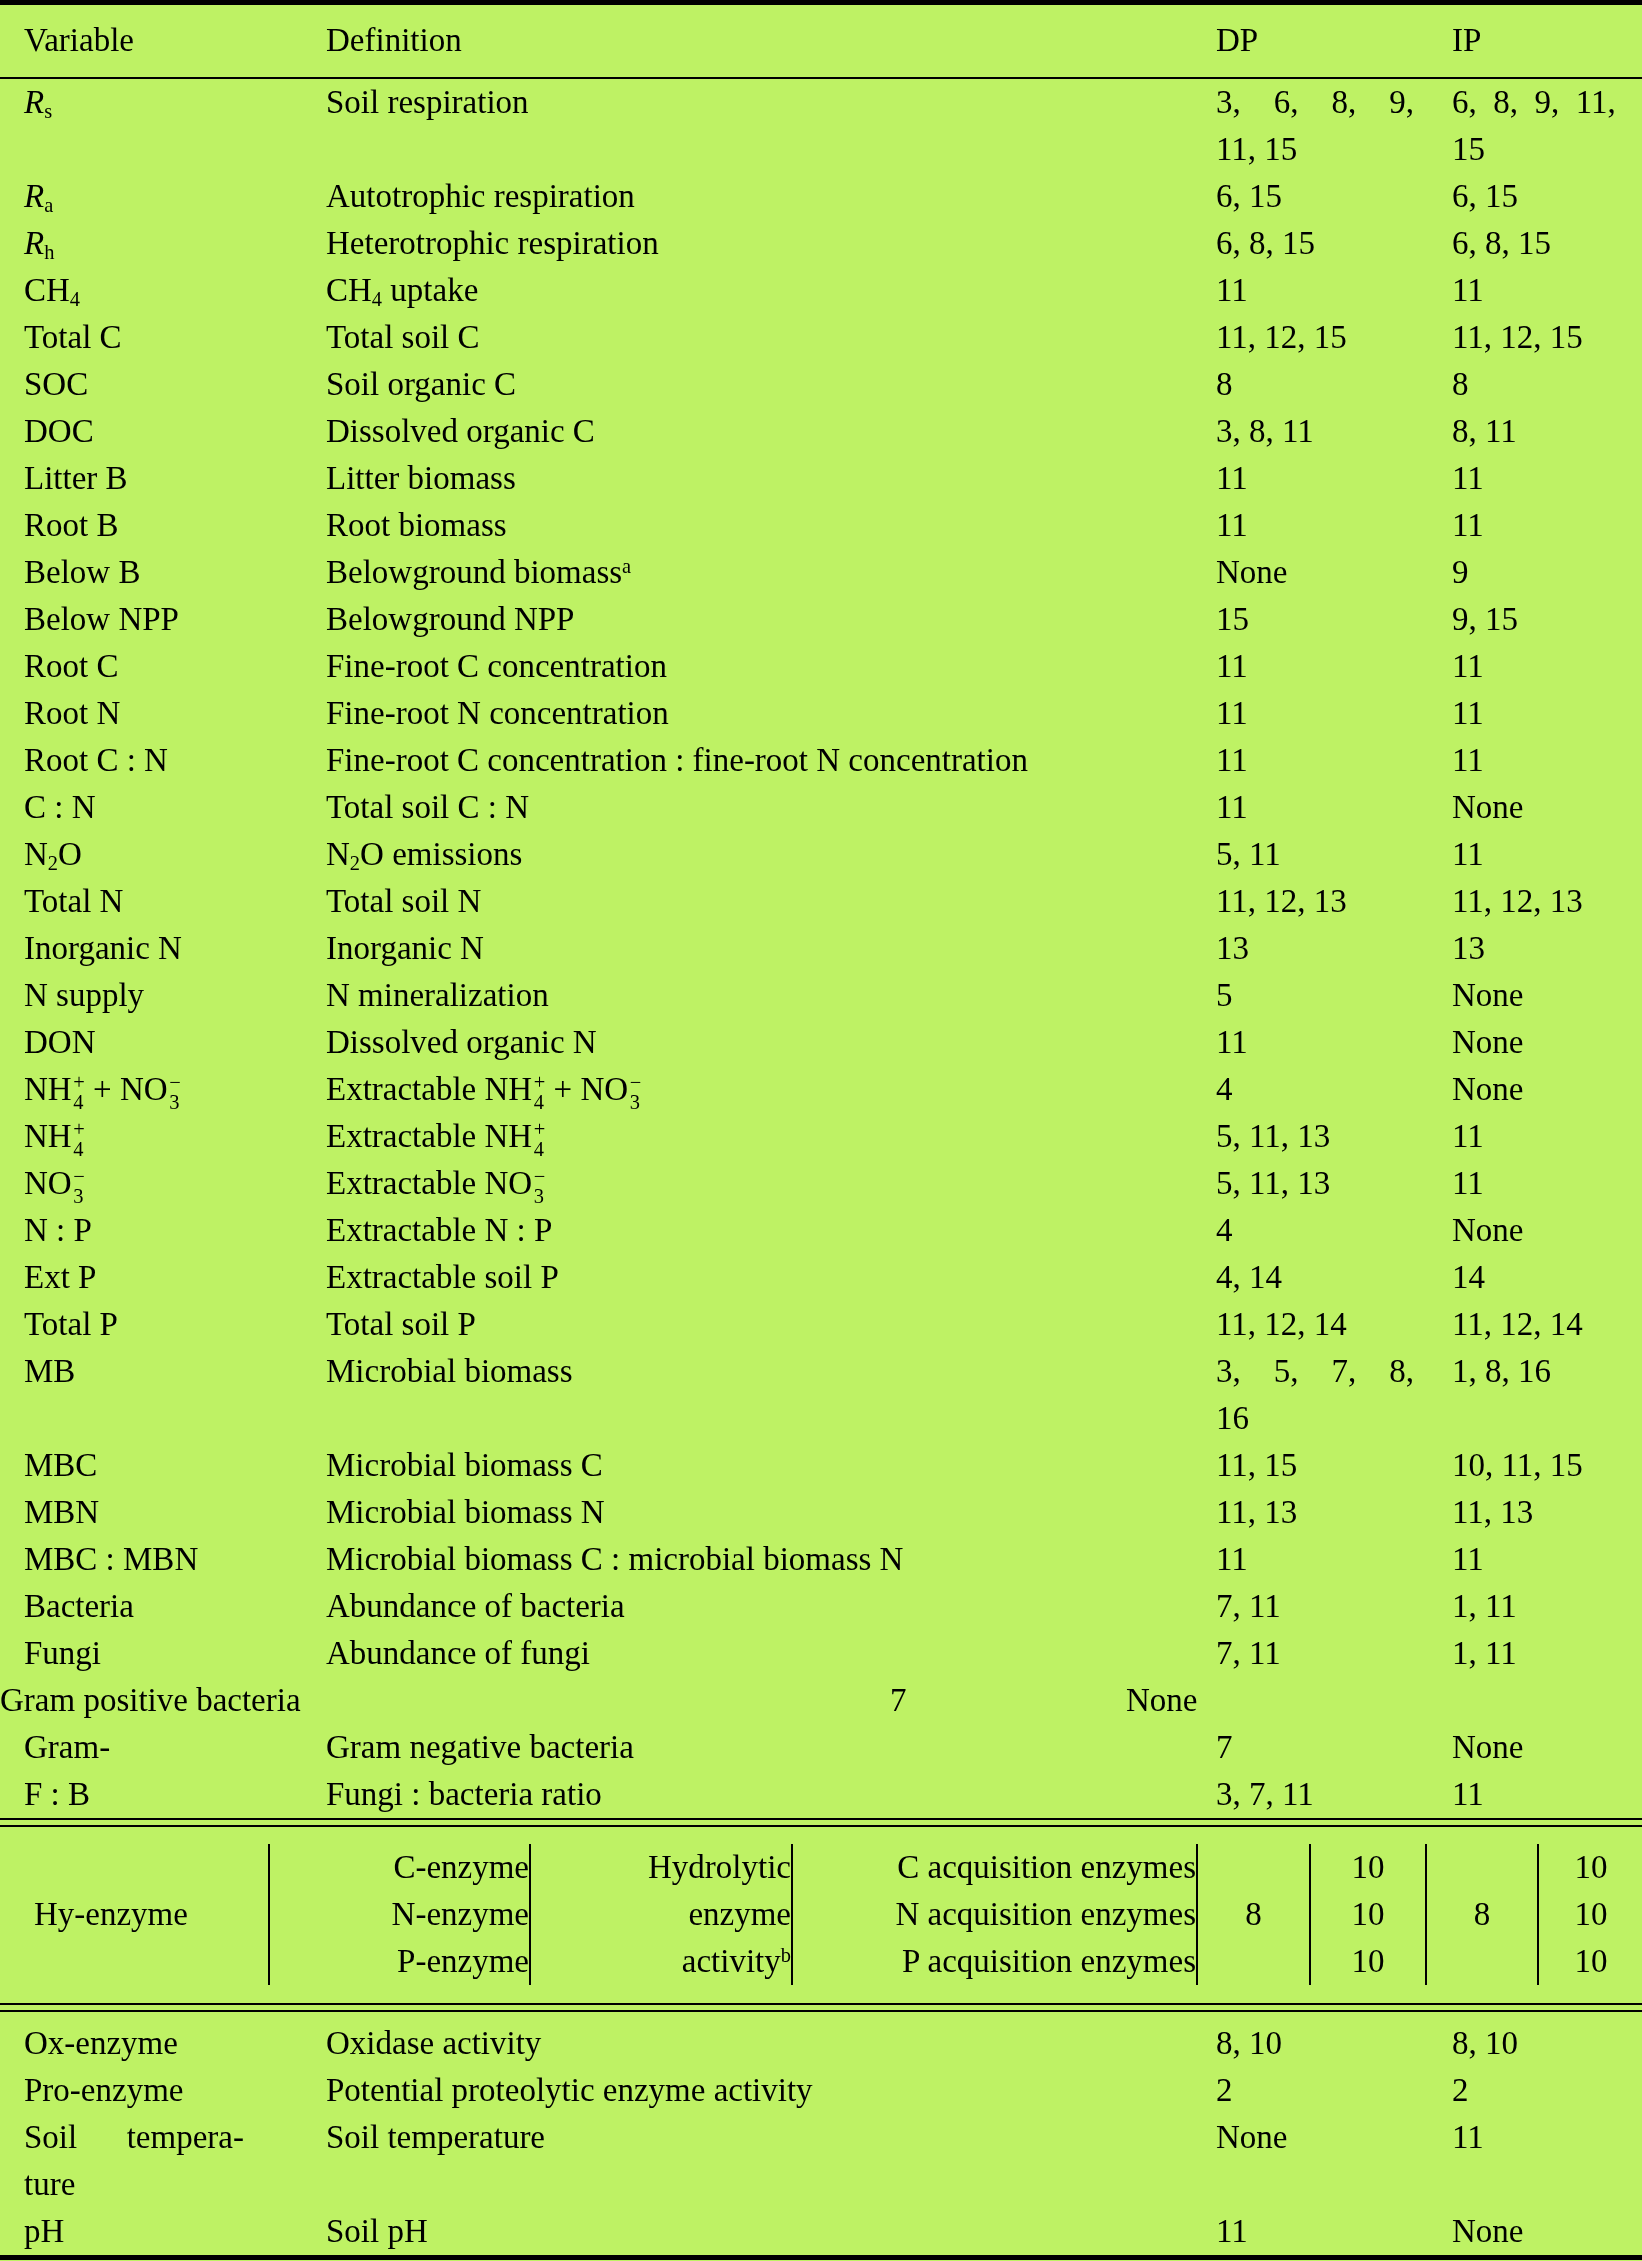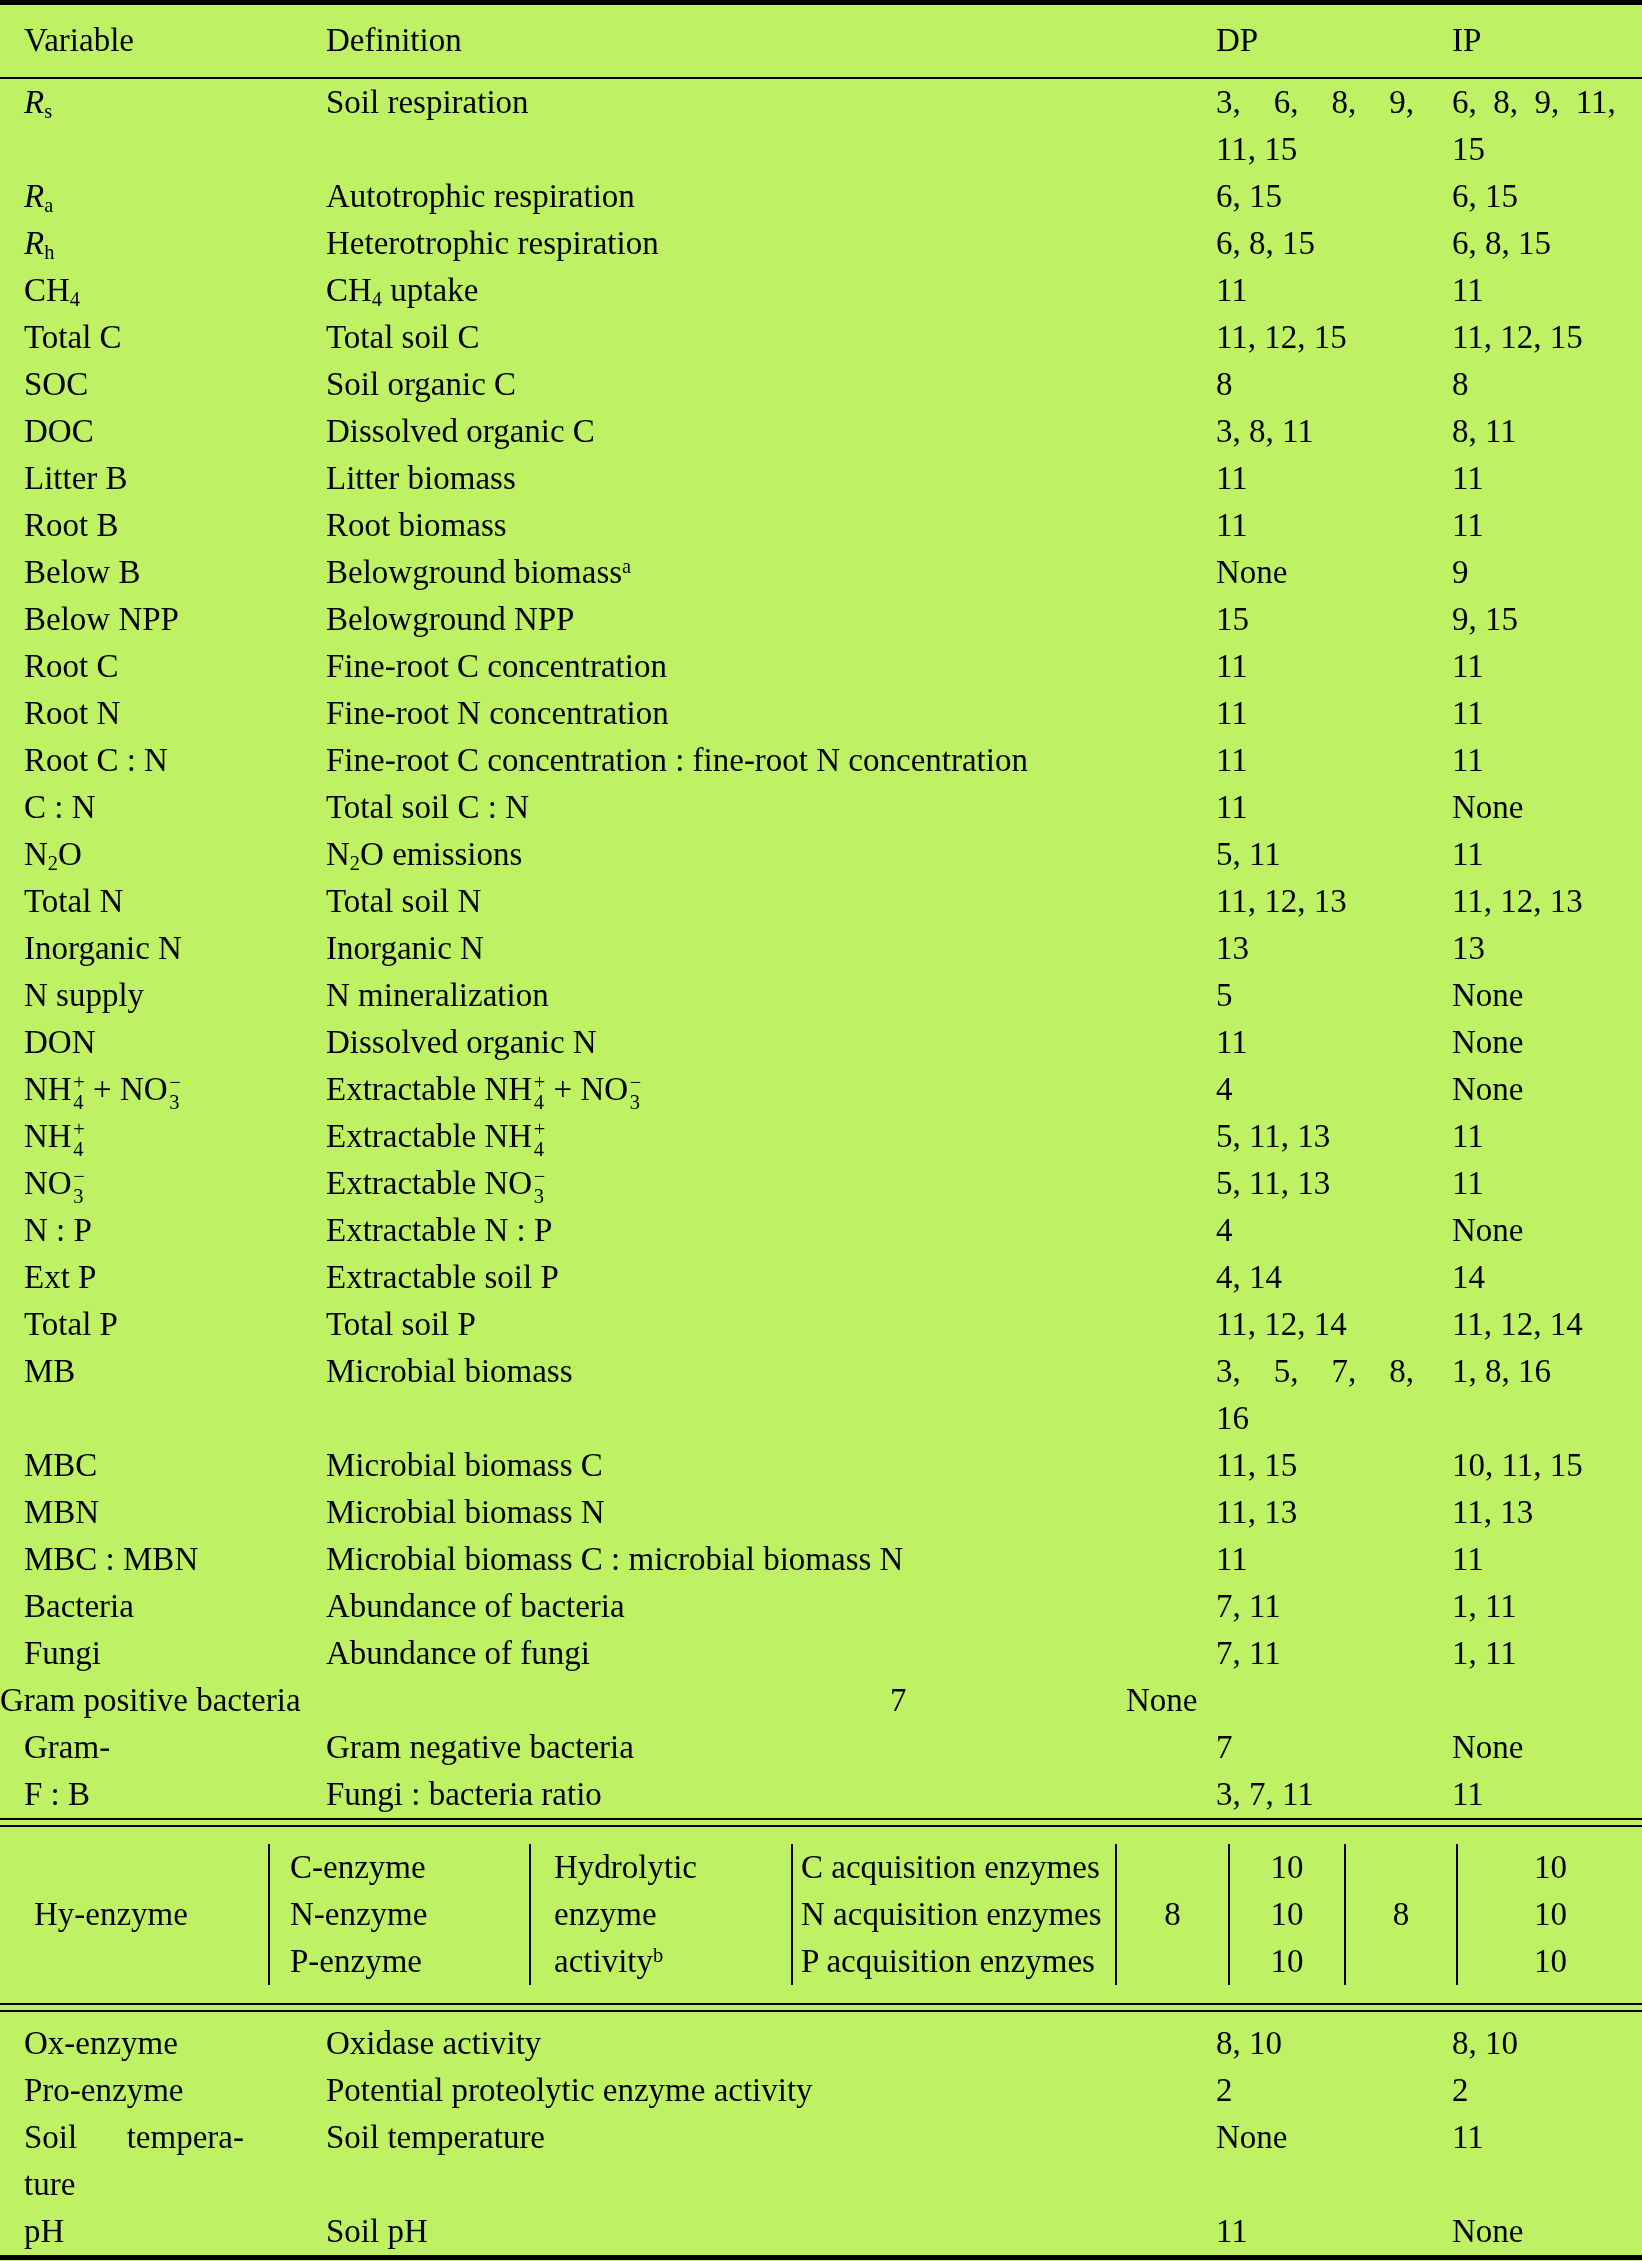--- a/index.html
+++ b/index.html
@@ -25,26 +25,26 @@
   .header-row { padding:12.7px 0; }
 
   sub, sup { font-size:0.62em; line-height:0; }
   sub { vertical-align:-0.22em; }
   sup { vertical-align:0.5em; }
   .ss { display:inline-grid; vertical-align:middle; font-size:0.62em; line-height:0.95; text-align:left; padding-left:1.6px; }
   .ss span { display:block; }
   i { font-style:italic; }
 
   .enzyme-band { display:flex; align-items:stretch; padding:17.5px 0; }
-  .eb-cell { box-sizing:border-box; }
+  .eb-cell { box-sizing:border-box;text-align:right; }
   .eb-b { border-left:2.4px solid #000; }
   .eb-label { width:268px; display:flex; align-items:center; padding-left:34px; }
   .eb-abbrevs  { width:261px; padding-left:20px; }
   .eb-activity { width:262px; padding-left:23px; }
-  .eb-acq      { width:324px; padding-left:8px; }
+  .eb-acq      { width:405px; padding-left:8px; }
   .eb-line { line-height:47px; white-space:pre-wrap; }
   .eb-num8 { width:113px; display:flex; align-items:center; justify-content:center; }
   .eb-num8.ip { width:112px; }
   .eb-tens { width:116px; text-align:center; }
   .eb-tens.last { width:auto; flex:1 1 auto; }
 
   #bottom-rows { padding-top:8px; }
   #bottom-rows .row { }
 </style>
 </head>

